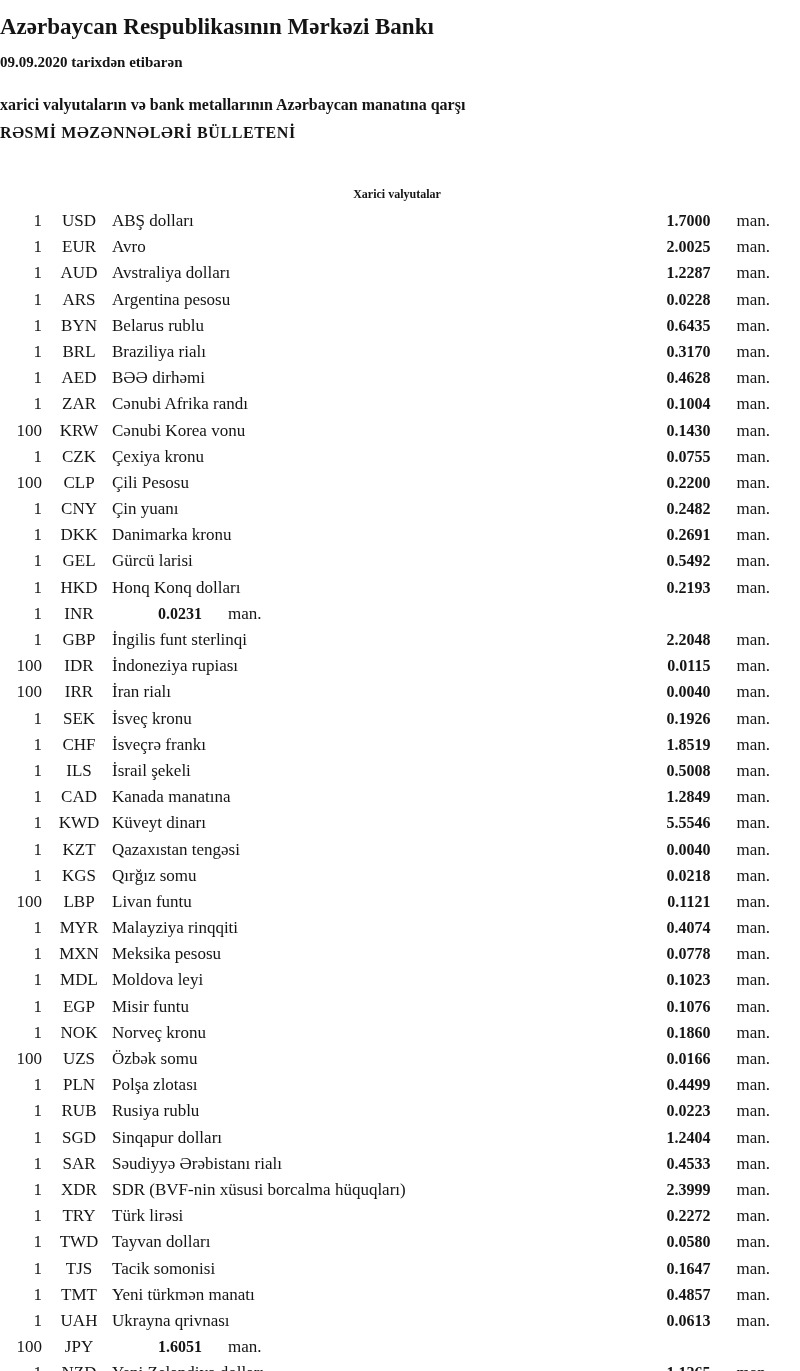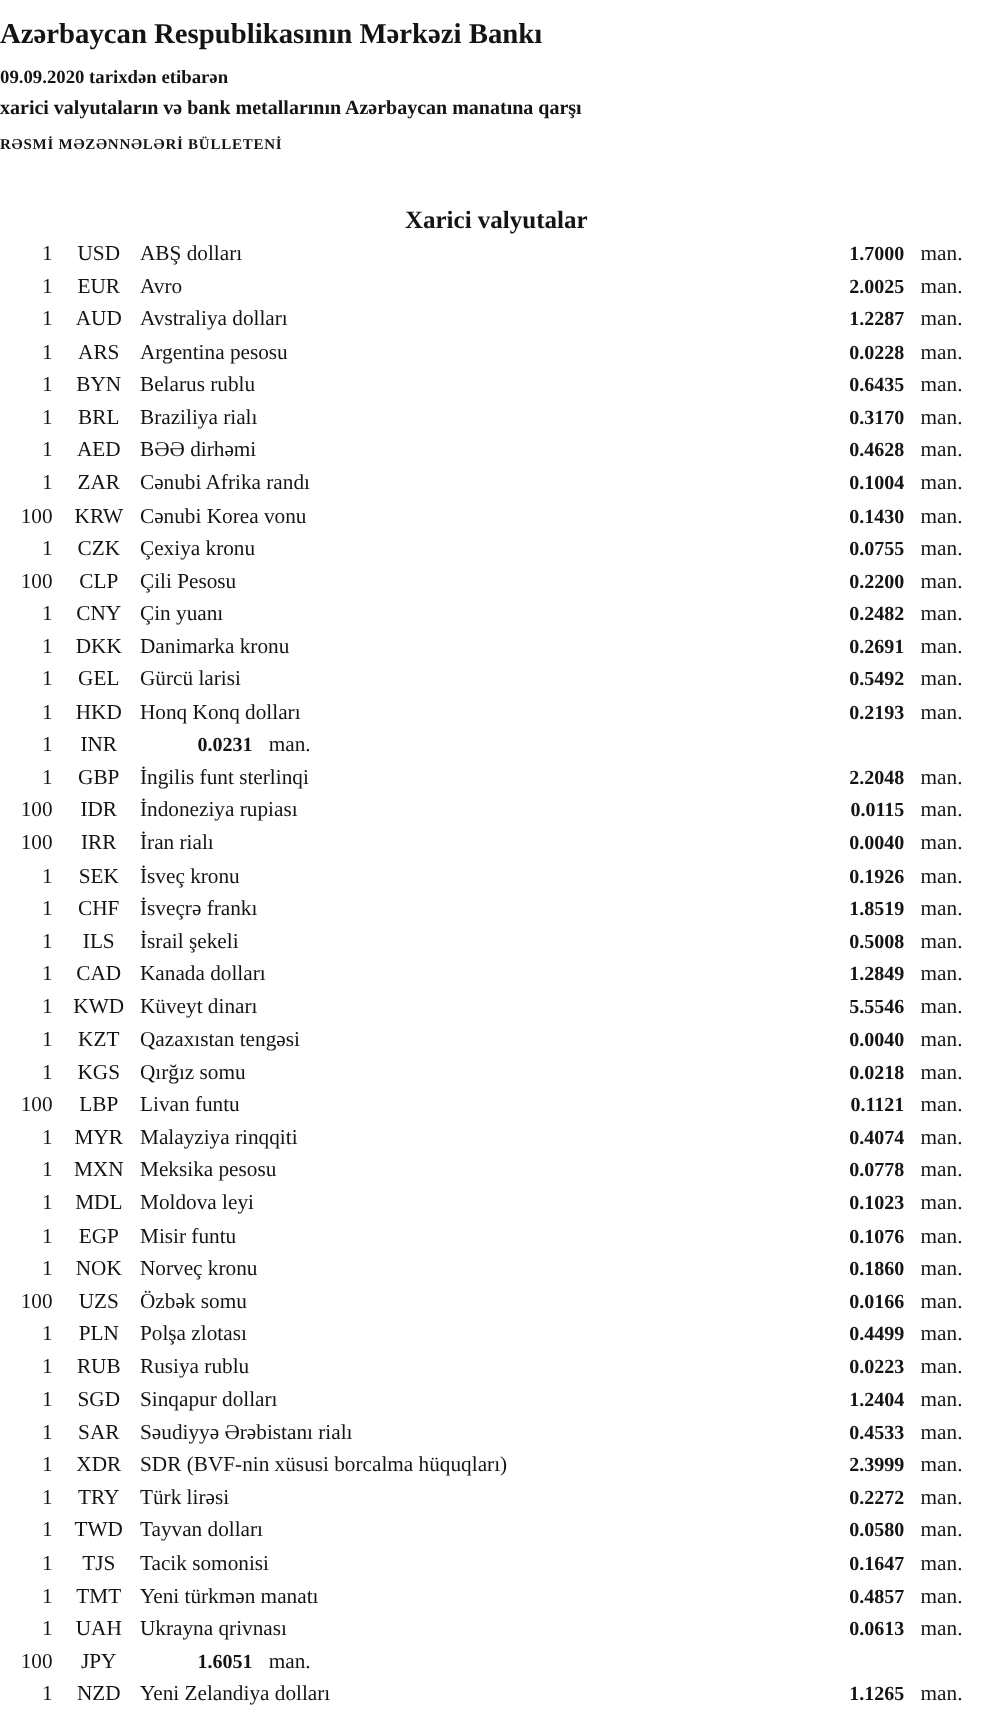--- a/index.html
+++ b/index.html
@@ -25,52 +25,52 @@
   }
   .doc-date {
     font-size: 15px;
     font-weight: bold;
     margin-top: 11px;
     line-height: 18px;
   }
   .doc-subtitle {
     font-size: 16px;
     font-weight: bold;
-    margin-top: 6px;
+    margin-top: 24px;
     line-height: 20px;
   }
   .doc-bulletin {
-    font-size: 12px;
+    font-size: 16px;
     font-weight: bold;
     letter-spacing: 0.6px;
     margin-top: 8px;
     line-height: 20px;
   }
   .section-title {
     text-align: center;
-    font-size: 20px;
+    font-size: 12px;
     font-weight: bold;
     margin-top: 41px;
     line-height: 20px;
     margin-left: 24px;
   }
   .rates { margin-top: 7px; }
   .rate-row {
     display: flex;
     align-items: baseline;
     height: 26.2px;
     font-size: 17px;
     white-space: nowrap;
   }
   .qty   { width: 42px; text-align: right; flex: none; }
   .code  { width: 62px; text-align: center; flex: none; margin-left: 6px; }
   .name  { flex: 1; padding-left: 2px; overflow: hidden; }
   .rate  { width: 92px; text-align: right; flex: none;
            font-weight: bold; font-size: 16px; }
-  .unit  { flex: none; margin-left: 13px; }
+  .unit  { flex: none; margin-left: 26px; }
 </style>
 </head>
 <body>
 
 <div class="page">
 
   <div class="doc-header">
     <h1 class="doc-title">Azərbaycan Respublikasının Mərkəzi Bankı</h1>
     <div class="doc-date">09.09.2020 tarixdən etibarən</div>
     <div class="doc-subtitle">xarici valyutaların və bank metallarının Azərbaycan manatına qarşı</div>
@@ -229,21 +229,21 @@
       <div class="rate-row">
     <span class="qty">1</span>
     <span class="code">ILS</span>
     <span class="name">İsrail şekeli</span>
     <span class="rate">0.5008</span>
     <span class="unit">man.</span>
   </div>
       <div class="rate-row">
     <span class="qty">1</span>
     <span class="code">CAD</span>
-    <span class="name">Kanada dolları</span>
+    <span class="name">Kanada manatına</span>
     <span class="rate">1.2849</span>
     <span class="unit">man.</span>
   </div>
       <div class="rate-row">
     <span class="qty">1</span>
     <span class="code">KWD</span>
     <span class="name">Küveyt dinarı</span>
     <span class="rate">5.5546</span>
     <span class="unit">man.</span>
   </div>

